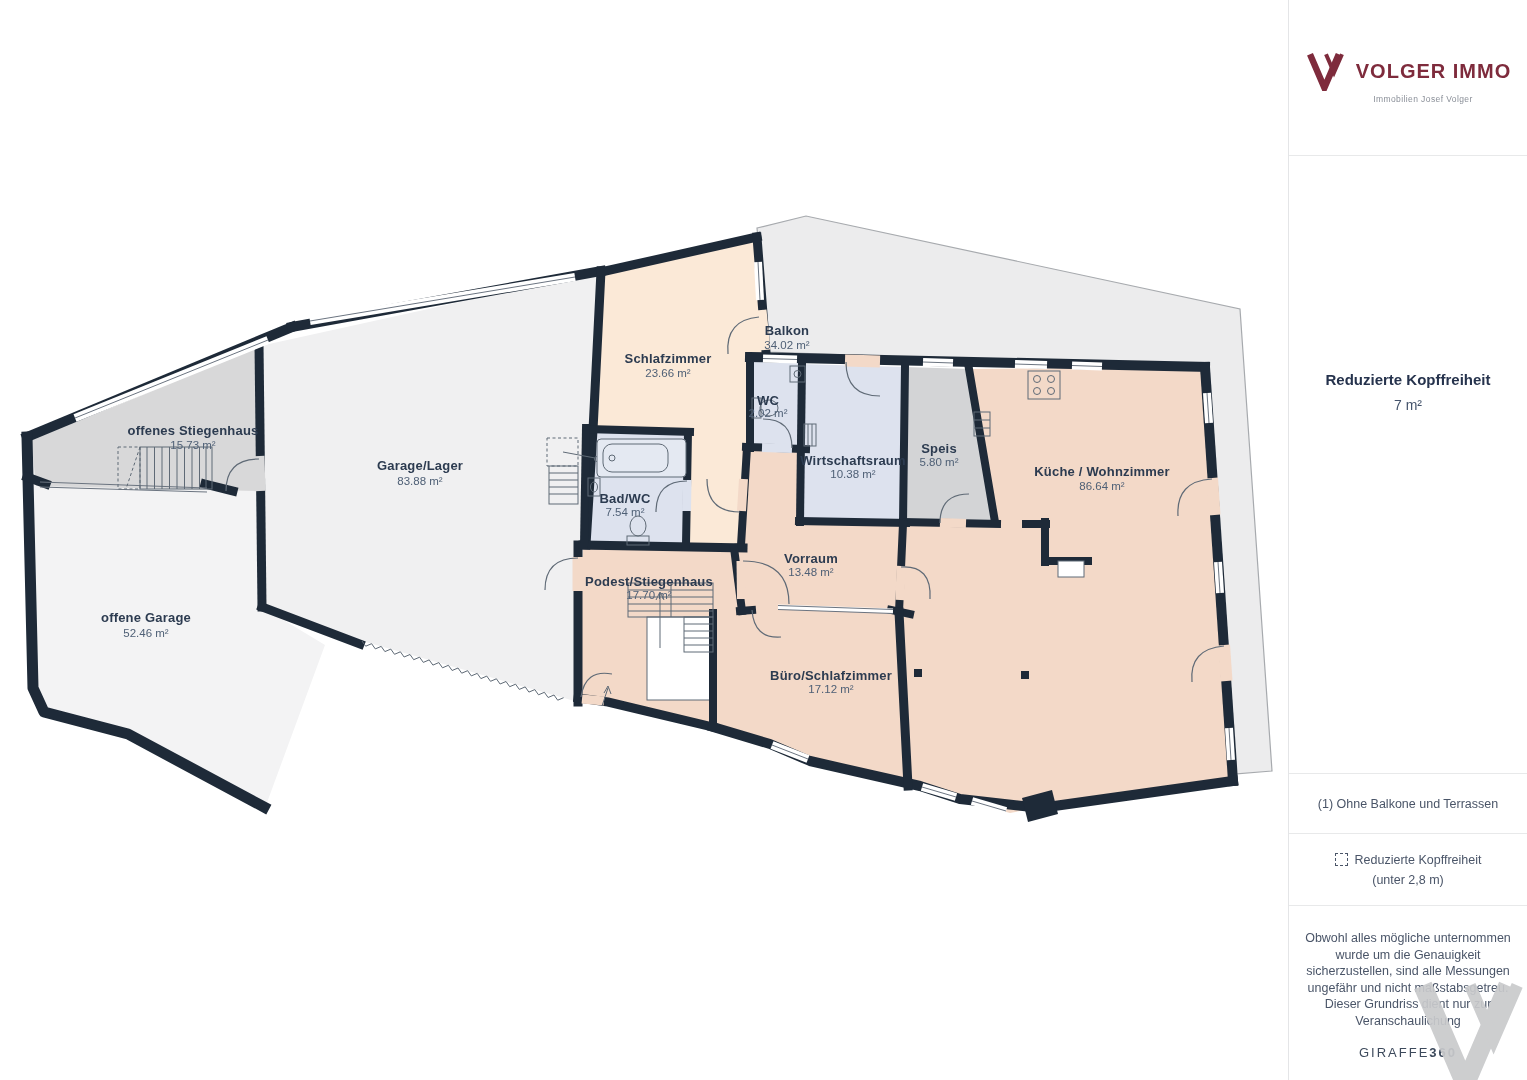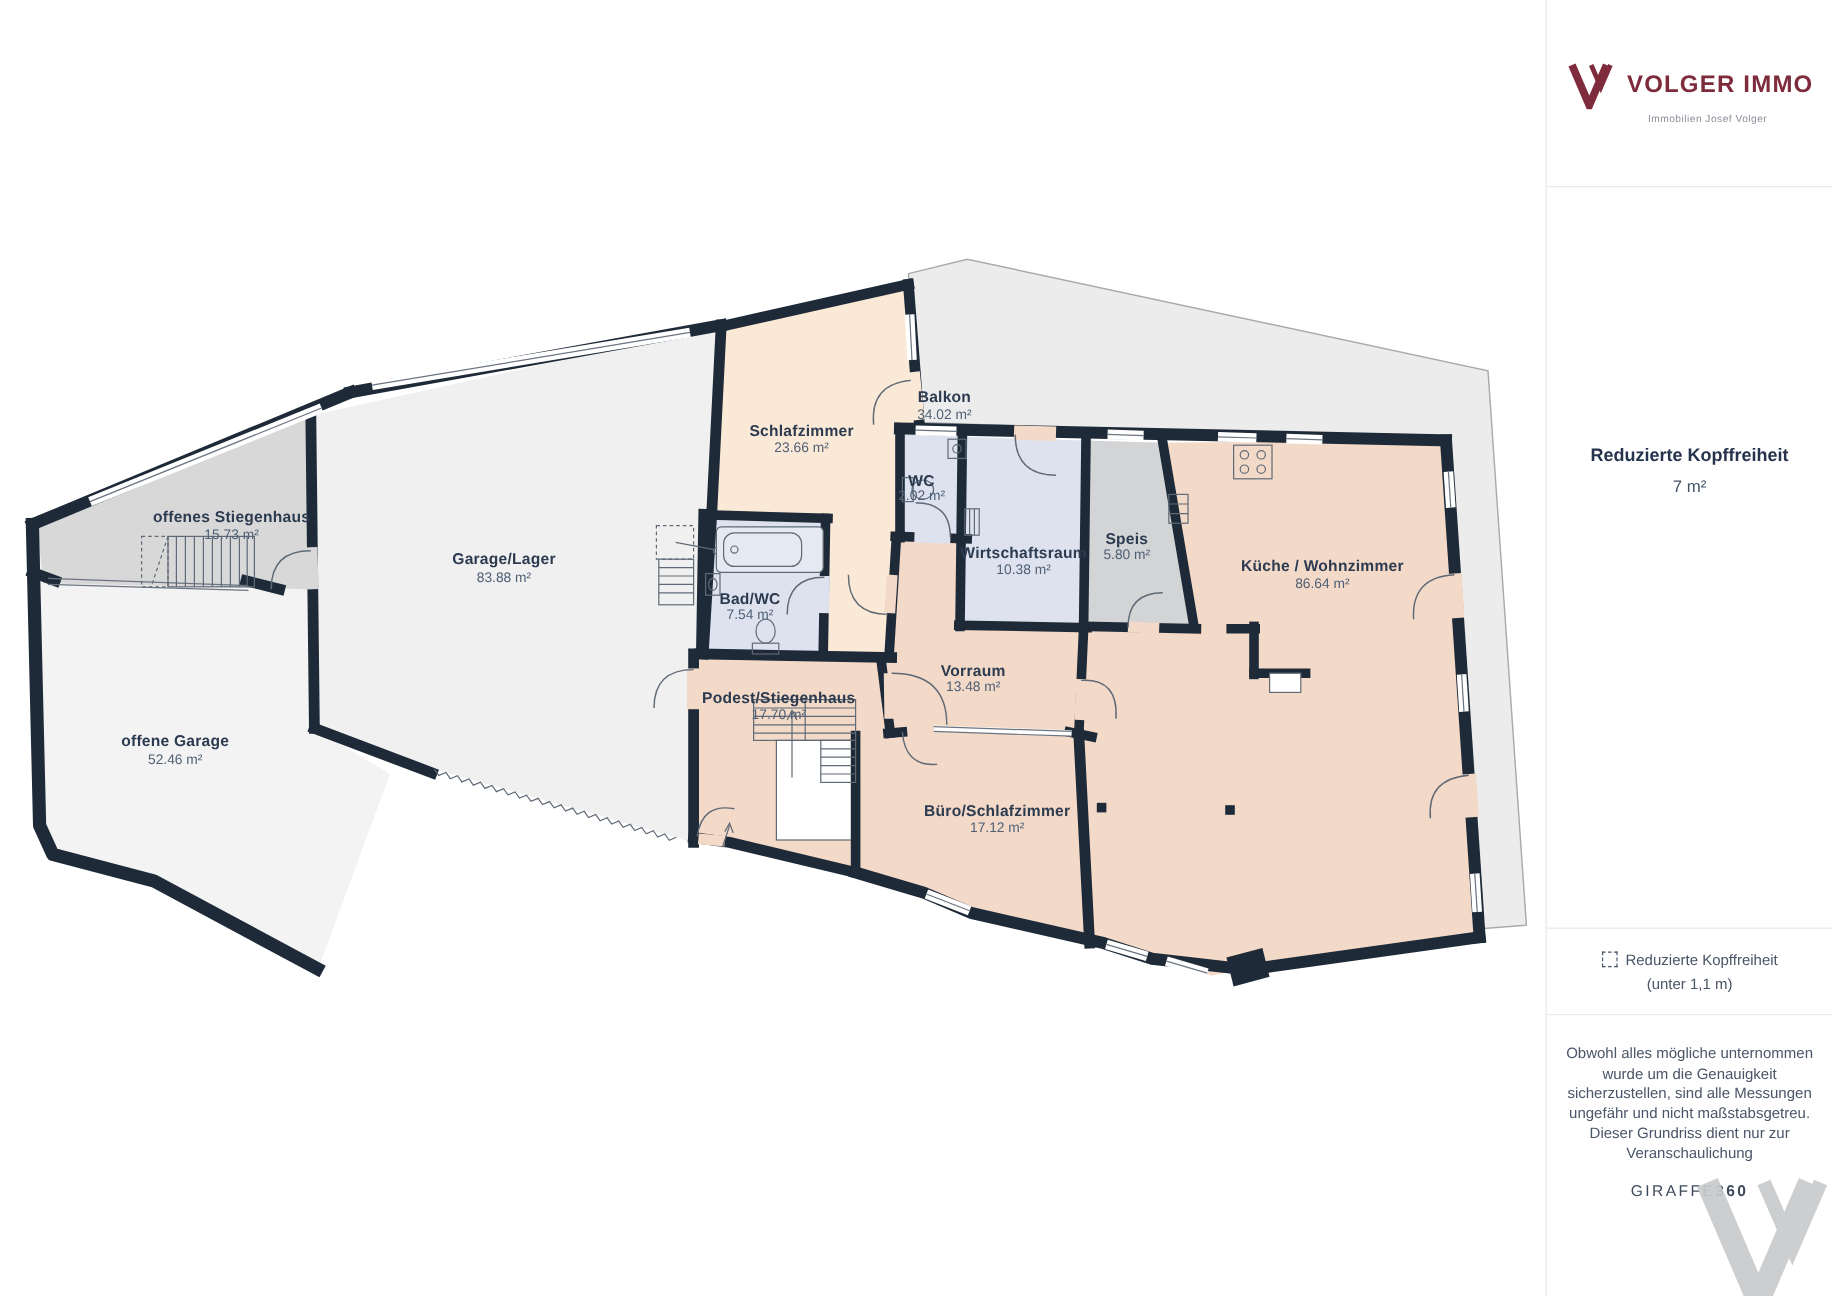--- a/index.html
+++ b/index.html
@@ -286,27 +286,28 @@
     <div class="brand-tagline">Immobilien Josef Volger</div>
   </div>
 
   <div class="metrics-section">
     <div class="metric-block">
       <div class="metric-label">Reduzierte Kopffreiheit</div>
       <div class="metric-value">7 m²</div>
     </div>
   </div>
 
+  <div class="footnote-section">(1) Ohne Balkone und Terrassen</div>
 
   <div class="legend-section">
     <div class="legend-line1">
       <span class="legend-icon"></span>
       <span>Reduzierte Kopffreiheit</span>
     </div>
-    <div>(unter 1,1 m)</div>
+    <div>(unter 2,8 m)</div>
   </div>
 
   <div class="disclaimer-section">
     <p class="disclaimer-text">Obwohl alles mögliche unternommen wurde um die Genauigkeit sicherzustellen, sind alle Messungen ungefähr und nicht maßstabsgetreu. Dieser Grundriss dient nur zur Veranschaulichung</p>
     <div class="giraffe"><span>GIRAFFE</span><b>360</b></div>
     <svg class="watermark" width="150" height="118" viewBox="0 0 48 50">
       <path d="M4,4 L22,46 L40,4" fill="none" stroke="#c9cacc" stroke-width="8"></path>
       <path d="M24,4 L34,27 L44,4" fill="none" stroke="#c9cacc" stroke-width="5"></path>
     </svg>
   </div>

